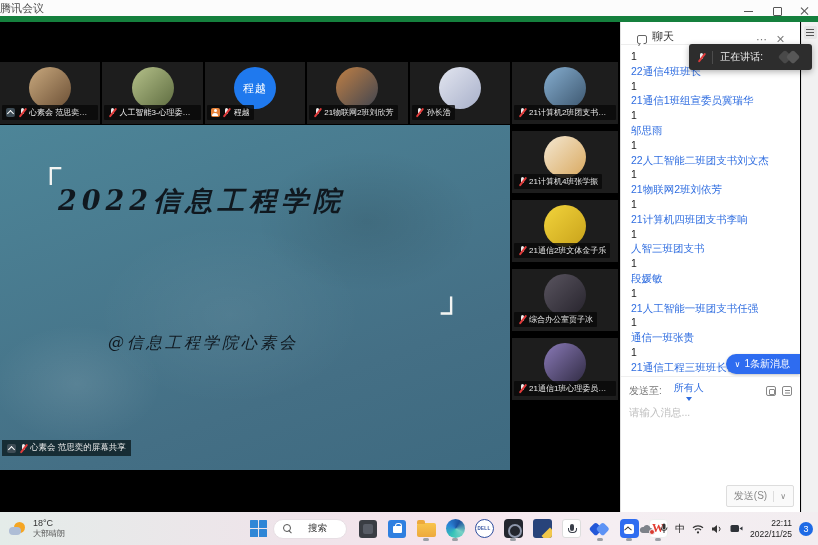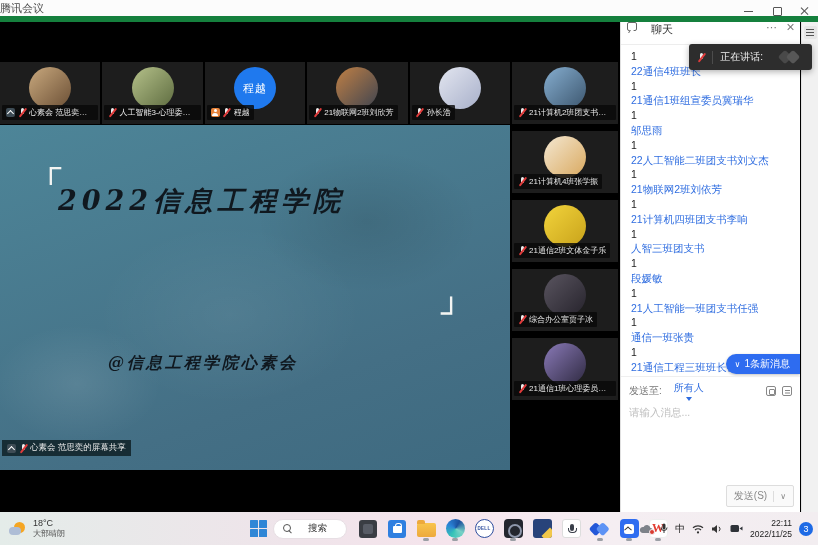--- a/index.html
+++ b/index.html
@@ -40,30 +40,30 @@
   
   .main-video{position:absolute;left:0;top:103px;width:510px;height:345px;overflow:hidden;
     background:
       radial-gradient(130px 90px at 15% 75%, rgba(255,255,255,.10), transparent 65%),
       radial-gradient(170px 110px at 72% 28%, rgba(0,0,0,.10), transparent 65%),
       radial-gradient(220px 150px at 45% 55%, rgba(255,255,255,.06), transparent 60%),
       linear-gradient(160deg,#4d8598,#446f85 70%,#3e6a80);}
   .slide-line{position:absolute;color:#10181f;font-family:"DejaVu Serif",serif;font-weight:bold;font-style:italic;}
   .slide-l1{left:58px;top:58px;font-size:27px;letter-spacing:5px;}
   .slide-l2{left:138px;top:122px;font-size:27px;letter-spacing:5px;}
-  .slide-footer{left:108px;top:208px;font-size:16px;letter-spacing:3px;font-weight:bold;margin-top:20px;}
+  .slide-footer{left:108px;top:208px;font-size:16px;letter-spacing:3px;font-weight:normal;}
   .bracket{position:absolute;color:#f3f4f2;font-family:"DejaVu Serif",serif;font-size:34px;font-weight:bold;}
   .br-open{left:30px;top:36px;}
   .br-close{left:438px;top:152px;}
   .presenter-label{position:absolute;left:2px;bottom:14px;display:flex;align-items:center;gap:3px;background:rgba(10,25,30,.78);padding:2px 5px;}
   .presenter-label .lbl-text{font-size:8.5px;}
 
   
   .chat{position:absolute;left:620px;top:22px;width:180px;height:490px;background:#fff;border-left:1px solid #e0e0e0;display:flex;flex-direction:column;}
-  .chat-header{height:23px;flex:0 0 auto;border-bottom:1px solid #ededed;display:flex;align-items:flex-start;padding:0 6px;gap:14px;}
+  .chat-header{height:23px;flex:0 0 auto;border-bottom:1px solid #ededed;display:flex;align-items:flex-end;padding:0 16px;gap:5px;}
   .bubble-ic{width:10px;height:9px;border:1.2px solid #666;border-radius:2px;position:relative;flex:0 0 auto}
   .bubble-ic::after{content:"";position:absolute;left:1px;bottom:-3px;width:3px;height:3px;background:#fff;border-left:1.2px solid #666;transform:skewX(-30deg)}
   .chat-title{font-size:11px;color:#333;}
   .chat-hbtns{margin-left:auto;display:flex;align-items:center;gap:8px;color:#777;}
   .dots{font-size:11px;letter-spacing:1px;line-height:10px}
   .chx{width:8px;height:8px;position:relative}
   .chx::before,.chx::after{content:"";position:absolute;left:3.5px;top:0;width:1.1px;height:8px;background:#777}
   .chx::before{transform:rotate(45deg)}.chx::after{transform:rotate(-45deg)}
   .chat-msgs{flex:0 0 auto;height:331px;padding:4px 10px 0;overflow:hidden;}
   .msg{font-size:10.5px;line-height:14.8px;white-space:nowrap;overflow:hidden;text-overflow:ellipsis;}

